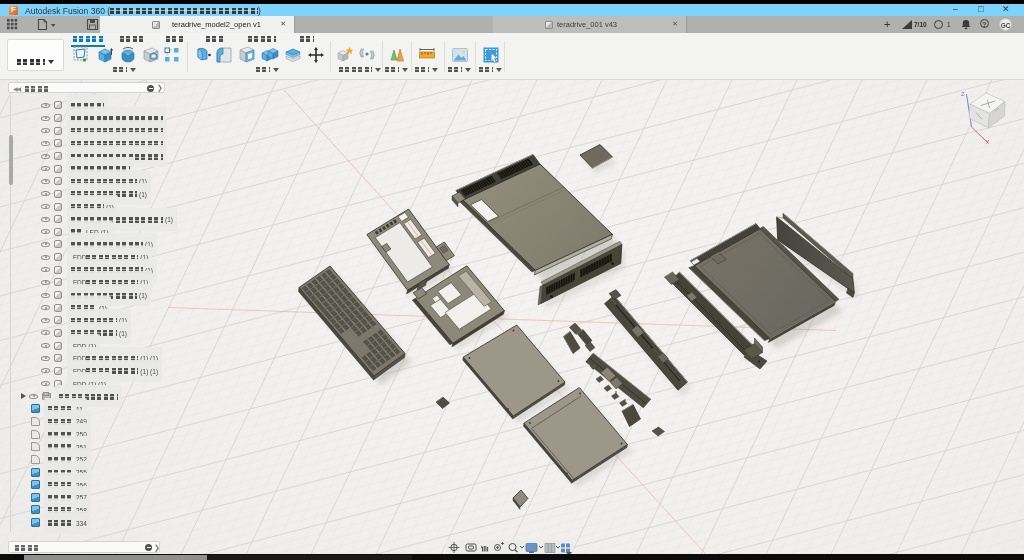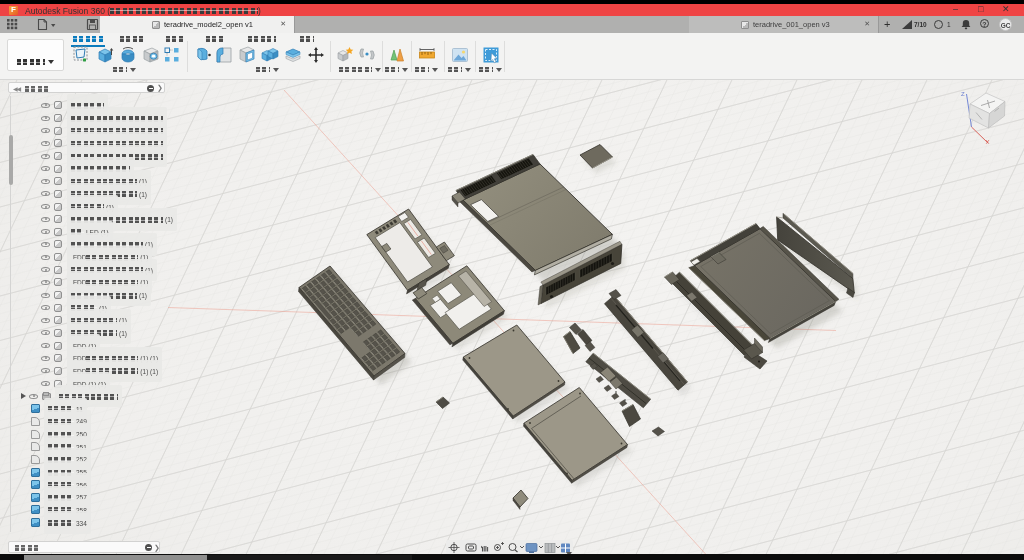--- a/index.html
+++ b/index.html
@@ -3,34 +3,34 @@
 * { margin:0; padding:0; box-sizing:border-box; }
 html,body { width:1024px; height:560px; overflow:hidden; font-family:"Liberation Sans",sans-serif; }
 #app { position:relative; width:1024px; height:560px; background:#eeedeb; overflow:hidden; }
 .jp { display:inline-block; vertical-align:middle; }
 .car { display:inline-block; vertical-align:middle; margin-left:3px; width:0; height:0;
   border-left:3px solid transparent; border-right:3px solid transparent; border-top:4px solid #444; }
 
 #canvas { position:absolute; left:0; top:80px; width:1024px; height:474px;
   background:radial-gradient(ellipse 900px 600px at 55% 42%, #f4f3f1 0%, #f0efed 55%, #e9e8e5 100%); }
 
-#tbar { position:absolute; left:0; top:0; width:1024px; height:16px; background:#ef4444; border-top:4px solid #000; }
+#tbar { position:absolute; left:0; top:0; width:1024px; height:16px; background:#7dd3fc; border-top:4px solid #000; }
 #tbar .flogo { position:absolute; left:9px; top:2px; width:9px; height:9px;
   background:linear-gradient(135deg,#f6a63b 0%,#ef7d2f 55%,#e35c25 100%); border-radius:1px; }
 #tbar .flogo::after { content:"F"; position:absolute; left:2px; top:-1.5px; font-size:8px; font-weight:bold; color:#fff; }
 #tbar .ttl { position:absolute; left:25px; top:1.5px; font-size:8.5px; color:#333; }
 .wbtn { position:absolute; top:0px; font-size:9px; color:#333; }
 
 #dbar { position:absolute; left:0; top:16px; width:1024px; height:17px; background:#b0b0af; }
 .dtab { position:absolute; top:0; height:17px; background:#bdbdbc; border-right:1px solid #999; }
 .dtab.act { background:#f0f0ef; }
 .dtab .cube { position:absolute; left:52px; top:4.5px; width:8px; height:8px;
   background:linear-gradient(135deg,#e8e8e8 0 50%,#b9b9b9 50% 100%); border:1px solid #8f8f8f; border-radius:1px; }
 .dtab .dtt { position:absolute; left:64px; top:3.5px; font-size:7.5px; color:#3d3d3d; white-space:nowrap; }
-.dtab.act .dtt { color:#222; }
+.dtab.act .dtt { color:#222;margin-left:8px; }
 .dx { position:absolute; right:8px; top:3.5px; font-size:7px; color:#555; }
 .tbico { position:absolute; top:3px; color:#3a3a3a; font-size:9px; }
 
 #ribbon { position:absolute; left:0; top:33px; width:1024px; height:47px; background:#f3f3f2; border-bottom:1px solid #d7d7d6; }
 #design { position:absolute; left:7px; top:6px; width:57px; height:32px; background:#fdfdfd;
   border:1px solid #d9d9d8; border-radius:2px; text-align:center; padding-top:12px; }
 .rtab { position:absolute; top:3px; height:12px; line-height:0; }
 .rtabul { position:absolute; left:-2px; right:-2px; top:9px; height:2px; background:#0a7bbd; }
 .tool { position:absolute; top:12px; width:20px; height:20px; }
 .vsep { position:absolute; top:8px; width:1px; height:31px; background:#dddddc; }
@@ -936,23 +936,23 @@
     <path d="M122 4.5 l-3.5 3 3.5 3 v-2 h4.5 a2.8 2.8 0 0 0 0 -5.6 h-1.5" fill="none" stroke="#4a4a4a" stroke-width="1.2"></path>
     <path d="M129.5 6 l2 2.6 2 -2.6 z" fill="#4a4a4a"></path>
     <path d="M160 4.5 l3.5 3 -3.5 3 v-2 h-4.5 a2.8 2.8 0 0 1 0 -5.6 h1.5" fill="none" stroke="#9c9c9c" stroke-width="1.2"></path>
     <path d="M166 6 l2 2.6 2 -2.6 z" fill="#9c9c9c"></path>
   </svg>
   <div class="dtab act" style="left:100px;width:195px">
         <span class="cube"></span>
         <span class="dtt">teradrive_model2_open v1</span>
         <span class="dx">✕</span>
       </div>
-      <div class="dtab" style="left:689px;width:190px">
+      <div class="dtab" style="left:493px;width:194px">
         <span class="cube"></span>
-        <span class="dtt">teradrive_001_open v3</span>
+        <span class="dtt">teradrive_001 v43</span>
         <span class="dx">✕</span>
       </div>
   <div class="tbico" style="left:884px;top:2px;font-size:11px;color:#2f2f2f">+</div>
   <div class="tbico" style="left:902px;top:4px;width:10px;height:9px;background:#3c3c3c;clip-path:polygon(0 100%,100% 0,100% 100%)"></div>
   <div class="tbico" style="left:914px;top:5px;font-size:6.5px;color:#2f2f2f;font-weight:bold">7/10</div>
   <div class="tbico" style="left:934px;top:3.5px;width:9px;height:9px;border-radius:50%;border:1.5px solid #3c3c3c"></div>
   <div class="tbico" style="left:947px;top:5px;font-size:6.5px;color:#2f2f2f">1</div>
   <svg class="tbico" style="left:960px;top:3px" width="12" height="11" viewBox="0 0 12 11">
         <path d="M6 1 a3.2 3.2 0 0 1 3.2 3.2 v2.2 l1.2 1.6 h-8.8 l1.2 -1.6 v-2.2 a3.2 3.2 0 0 1 3.2 -3.2 z" fill="#3c3c3c"></path>
         <rect x="4.8" y="8.6" width="2.4" height="1.6" rx="0.8" fill="#3c3c3c"></rect>

